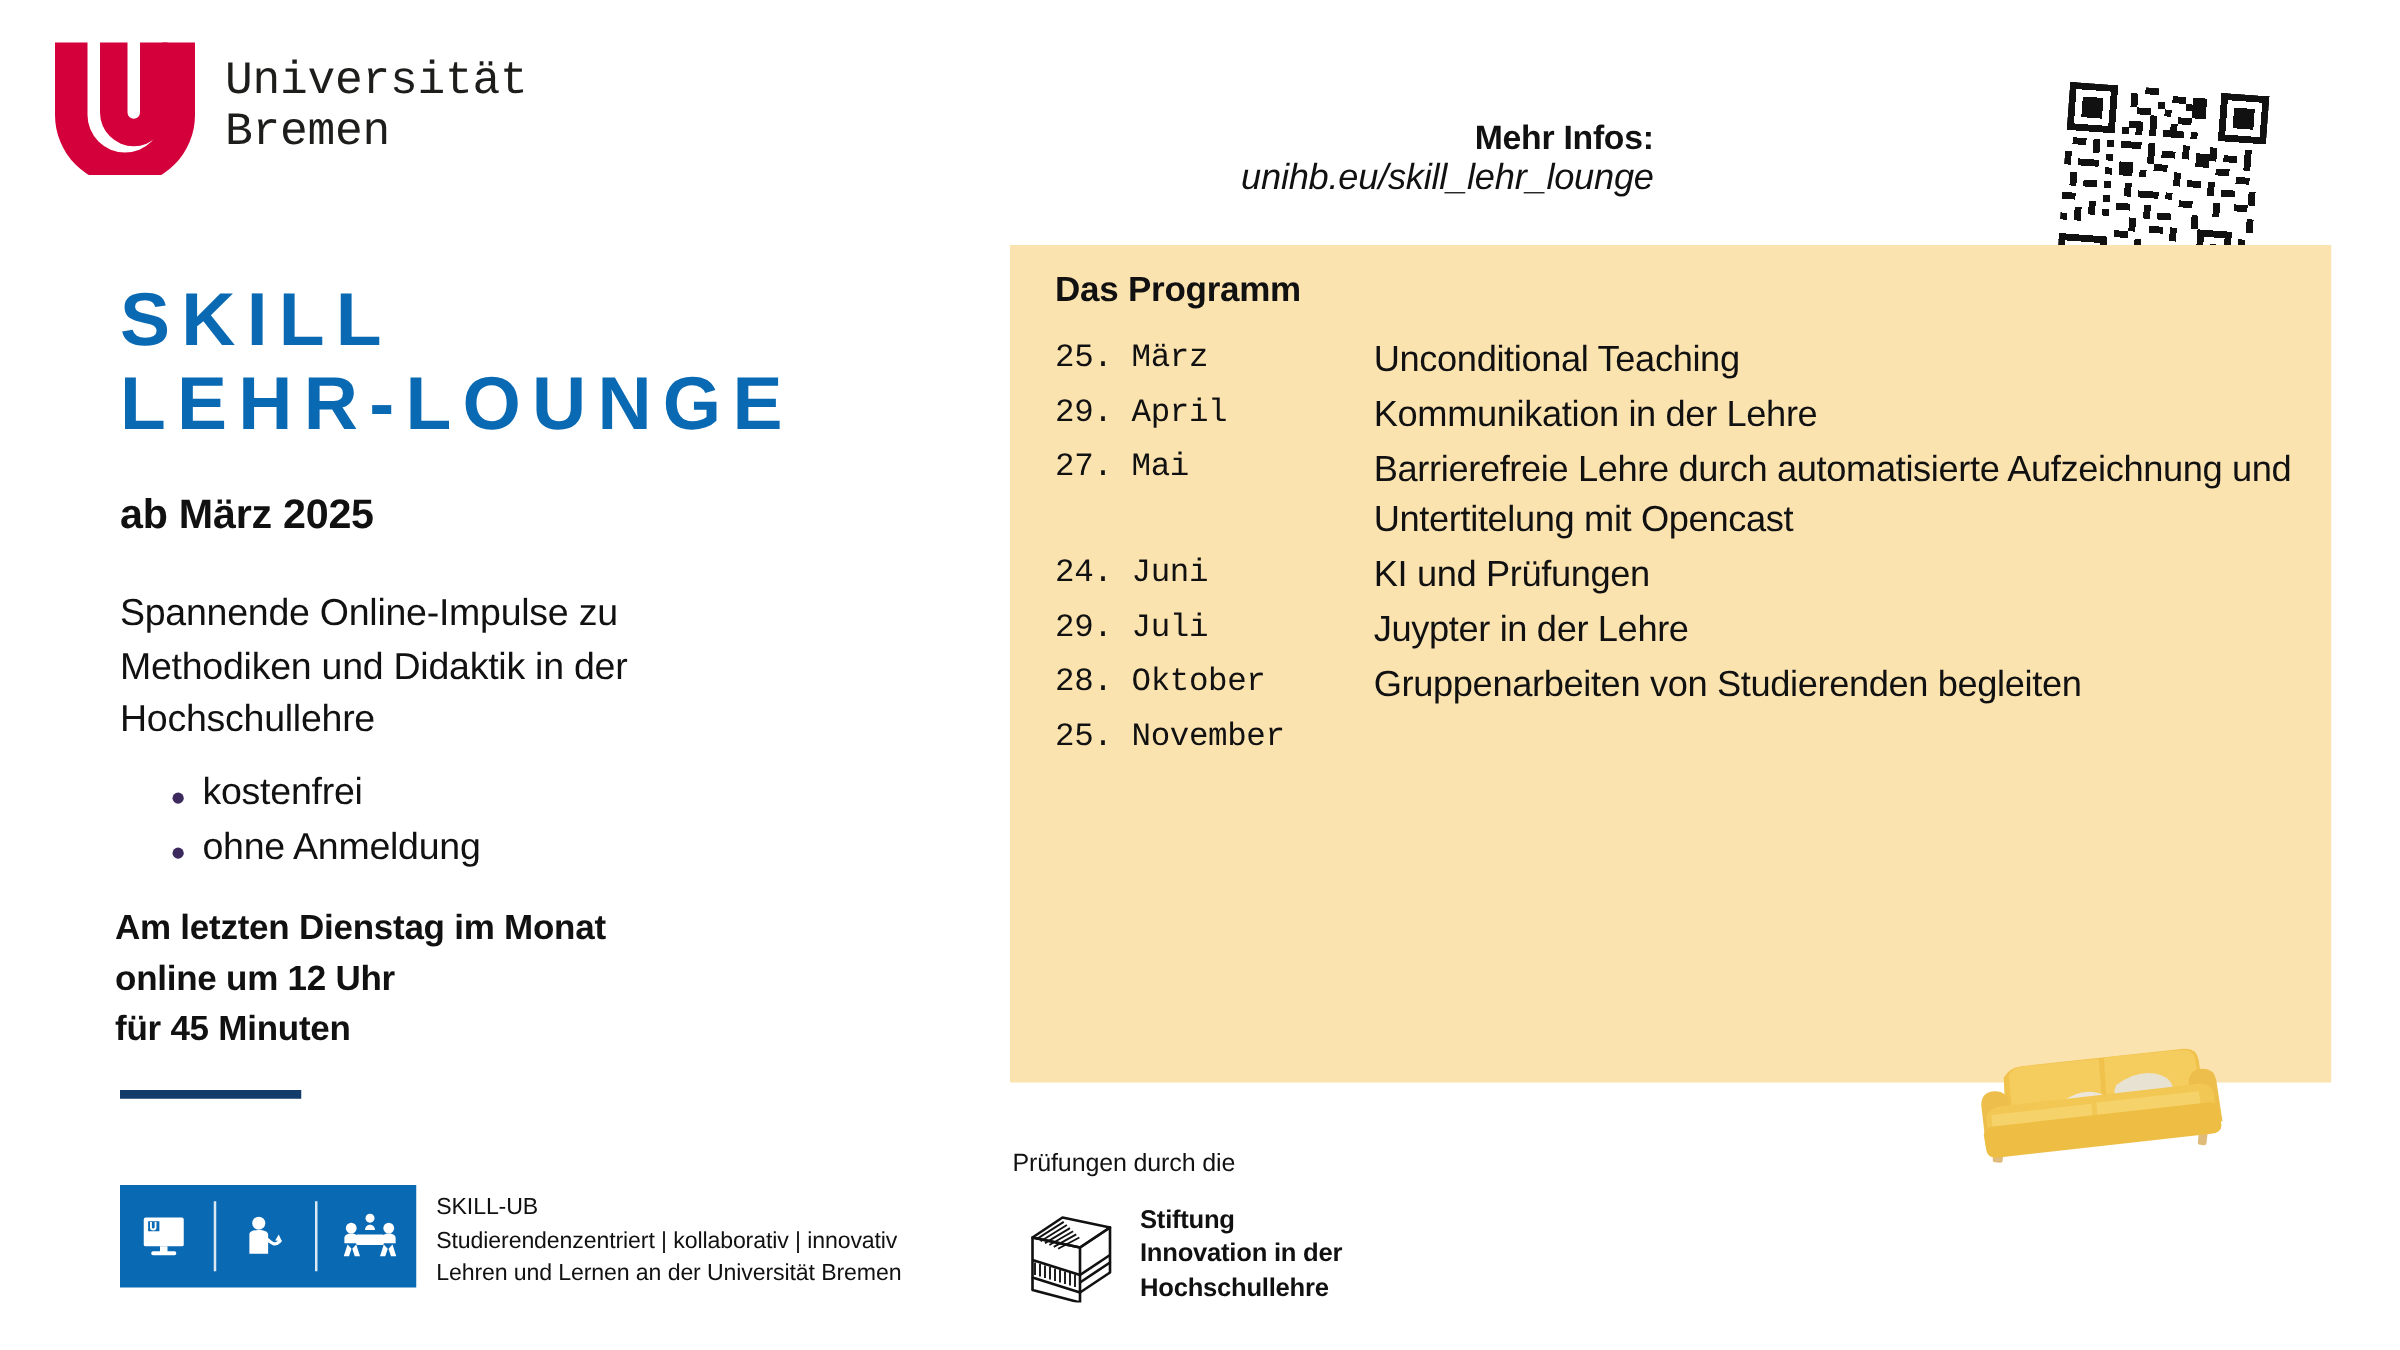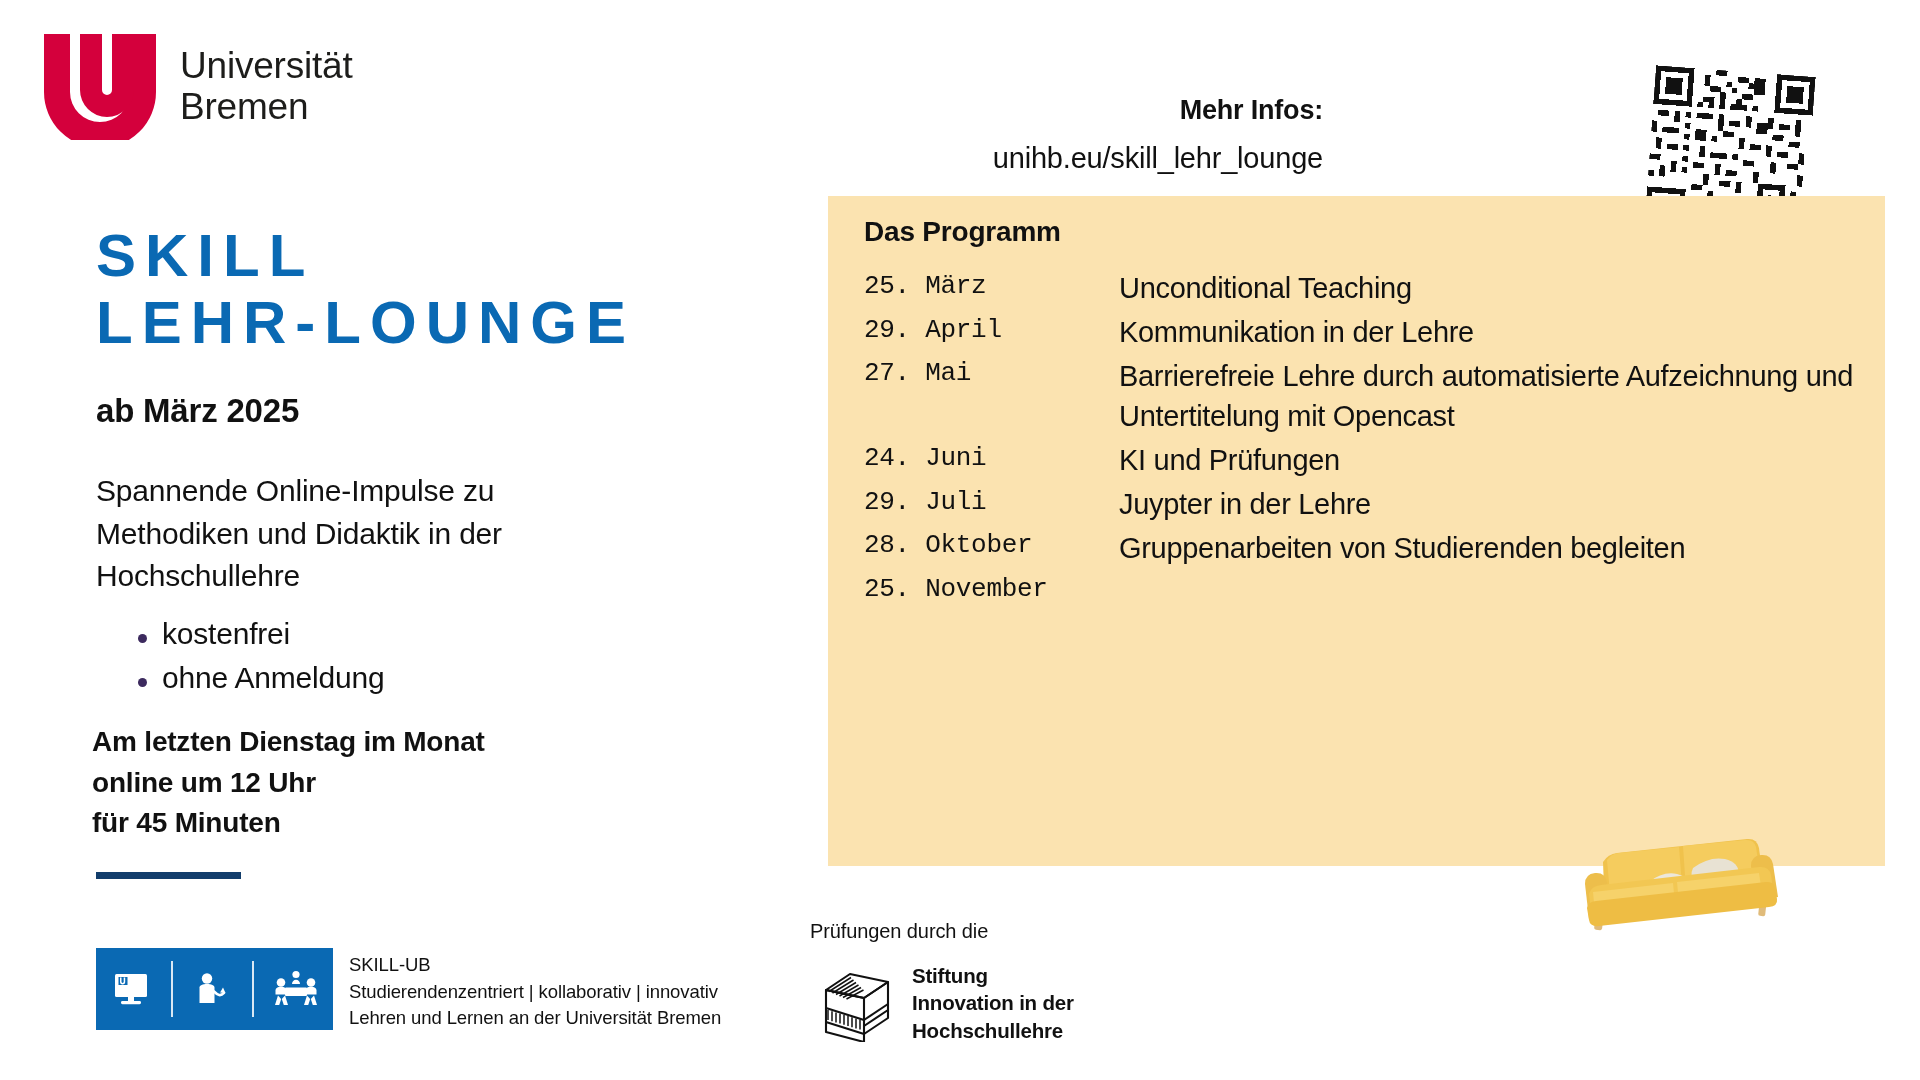--- a/index.html
+++ b/index.html
@@ -11,26 +11,26 @@
     color:#111111;
     overflow:hidden;
     position:relative;
   }
   #poster{position:absolute;inset:0;width:1920px;height:1080px;}
 
   
   .uni-logo{position:absolute;left:40px;top:32px;display:flex;align-items:center;gap:18px;}
   .uni-mark{width:122px;height:108px;display:block;}
   .uni-wordmark{font-size:37px;line-height:1.12;font-weight:400;color:#1d1d1b;letter-spacing:-0.2px;}
-  .uni-wordmark div{white-space:nowrap;}
+  .uni-wordmark div{white-space:nowrap;font-family:Liberation Mono, monospace;}
 
   
   .mehr-wrap{position:absolute;right:597px;top:95px;text-align:right;}
   .mehr-title{font-size:27px;font-weight:bold;color:#111;letter-spacing:-.2px;}
-  .mehr-url{font-size:29px;font-weight:400;color:#111;margin-top:16px;letter-spacing:-.2px;}
+  .mehr-url{font-size:29px;font-weight:400;color:#111;margin-top:0;letter-spacing:-.2px;font-style:italic;}
 
   
   .qr-card{
     position:absolute;left:1637px;top:58px;width:186px;height:186px;
     background:#fff;transform:rotate(4.2deg);
     box-shadow:0 0 0 0 rgba(0,0,0,0);
     display:flex;align-items:center;justify-content:center;
   }
   .qr-card svg{width:160px;height:160px;display:block;}
 
@@ -52,21 +52,21 @@
 
   
   .skillub{position:absolute;left:96px;top:948px;display:flex;align-items:flex-start;gap:16px;}
   .skillub-badge{width:237px;height:82px;background:#0a69b3;display:flex;align-items:center;justify-content:space-between;padding:0 12px;box-sizing:border-box;}
   .skillub-badge svg{display:block;}
   .sk-div{width:2px;height:56px;background:rgba(255,255,255,.85);}
   .skillub-text{font-size:18.5px;line-height:1.44;color:#111;padding-top:4px;letter-spacing:-.1px;}
   .skillub-text div{white-space:nowrap;}
 
   
-  .panel{position:absolute;left:828px;top:196px;width:1057px;height:670px;background:#fbe3b0;}
+  .panel{position:absolute;left:808px;top:196px;width:1057px;height:670px;background:#fbe3b0;}
   .panel-title{position:absolute;left:36px;top:20px;font-size:28px;font-weight:bold;color:#111;letter-spacing:-.2px;}
   .prog{position:absolute;left:36px;top:72px;right:18px;}
   .prow{display:flex;align-items:flex-start;margin-bottom:4px;}
   .pdate{flex:0 0 255px;font-size:26px;line-height:1.45;color:#111;letter-spacing:-.3px;white-space:nowrap;font-family:Liberation Mono, monospace;}
   .ptitle{flex:1 1 auto;font-size:29px;line-height:1.38;color:#111;letter-spacing:-.3px;}
   .prow.two .pdate{line-height:1.35;}
 
   
   .sofa{position:absolute;left:1573px;top:822px;width:225px;height:120px;}
   .sofa svg{display:block;width:225px;height:120px;}

